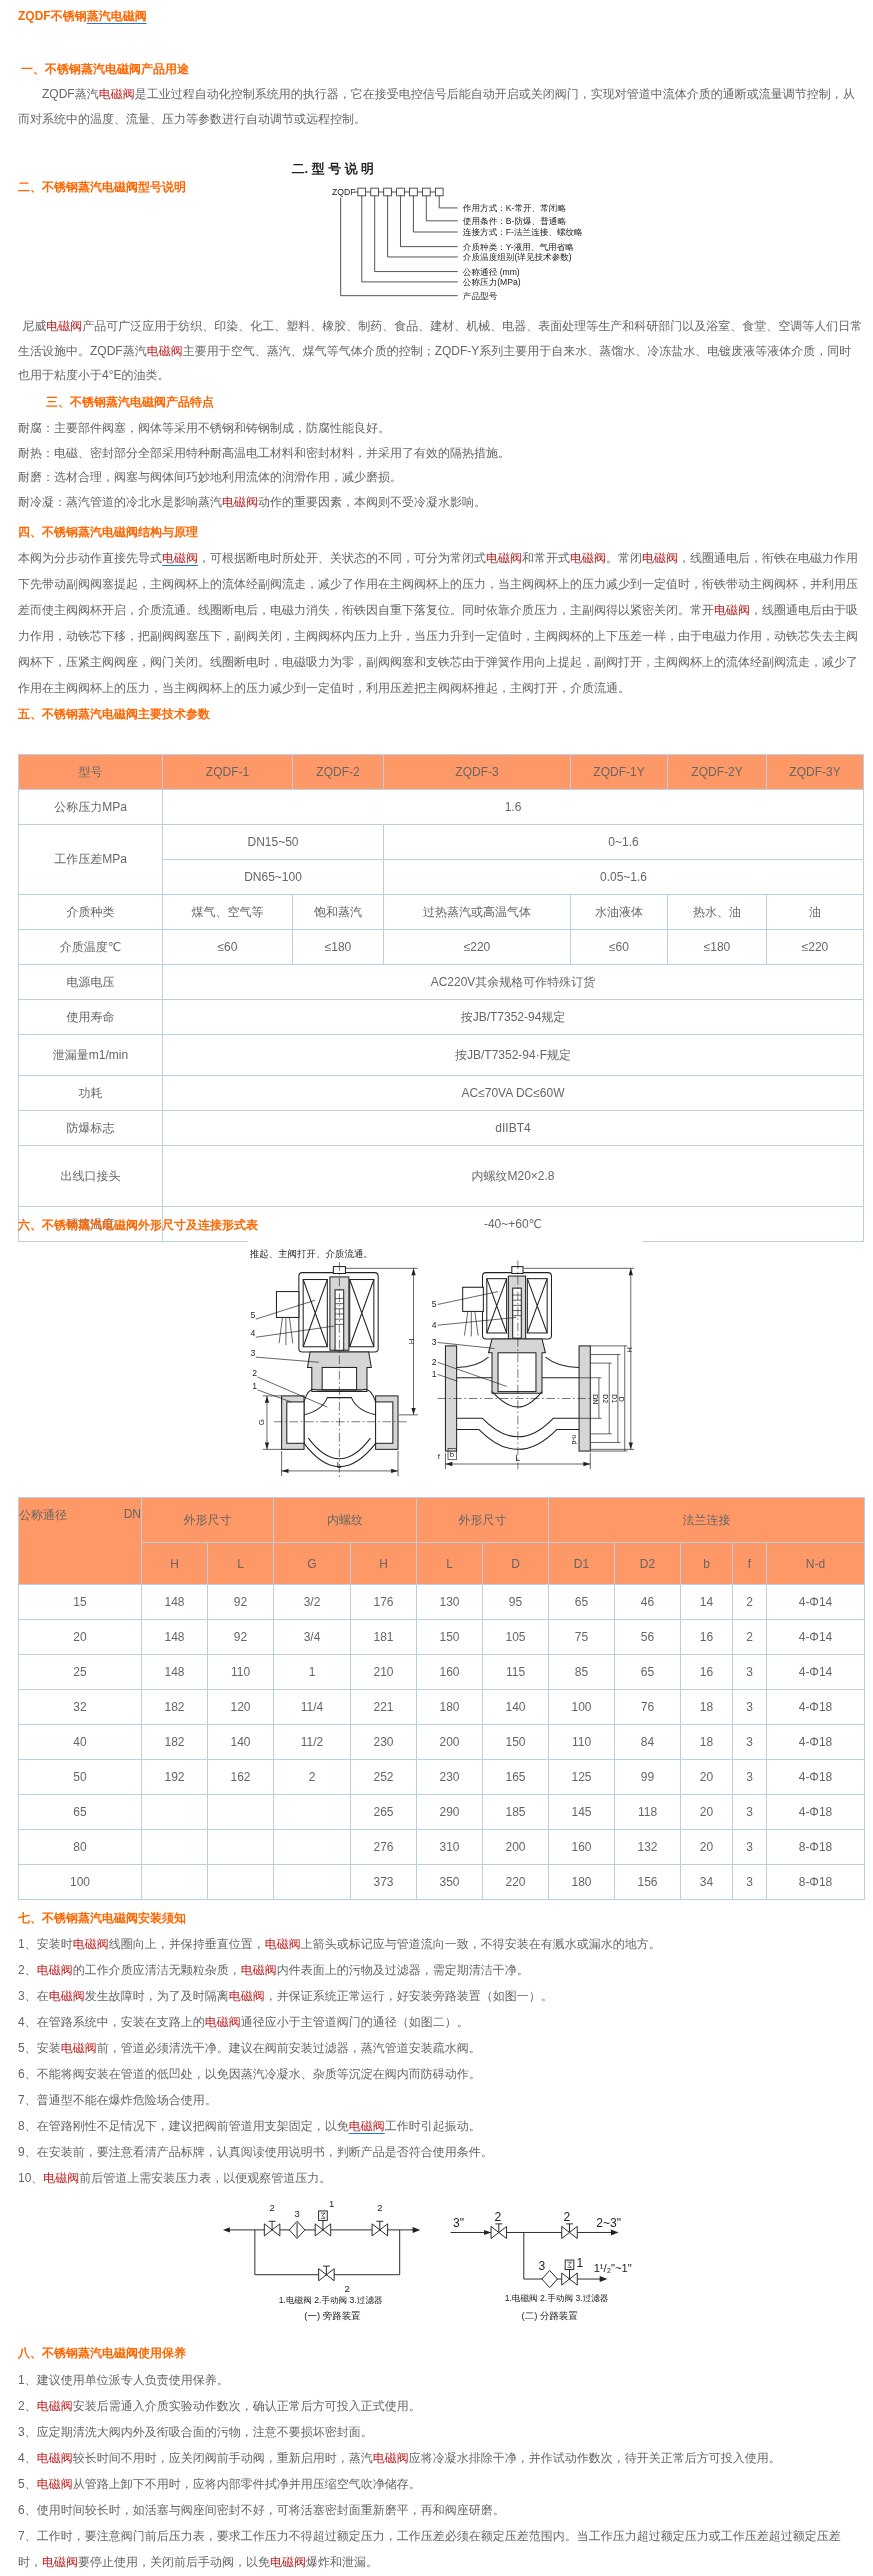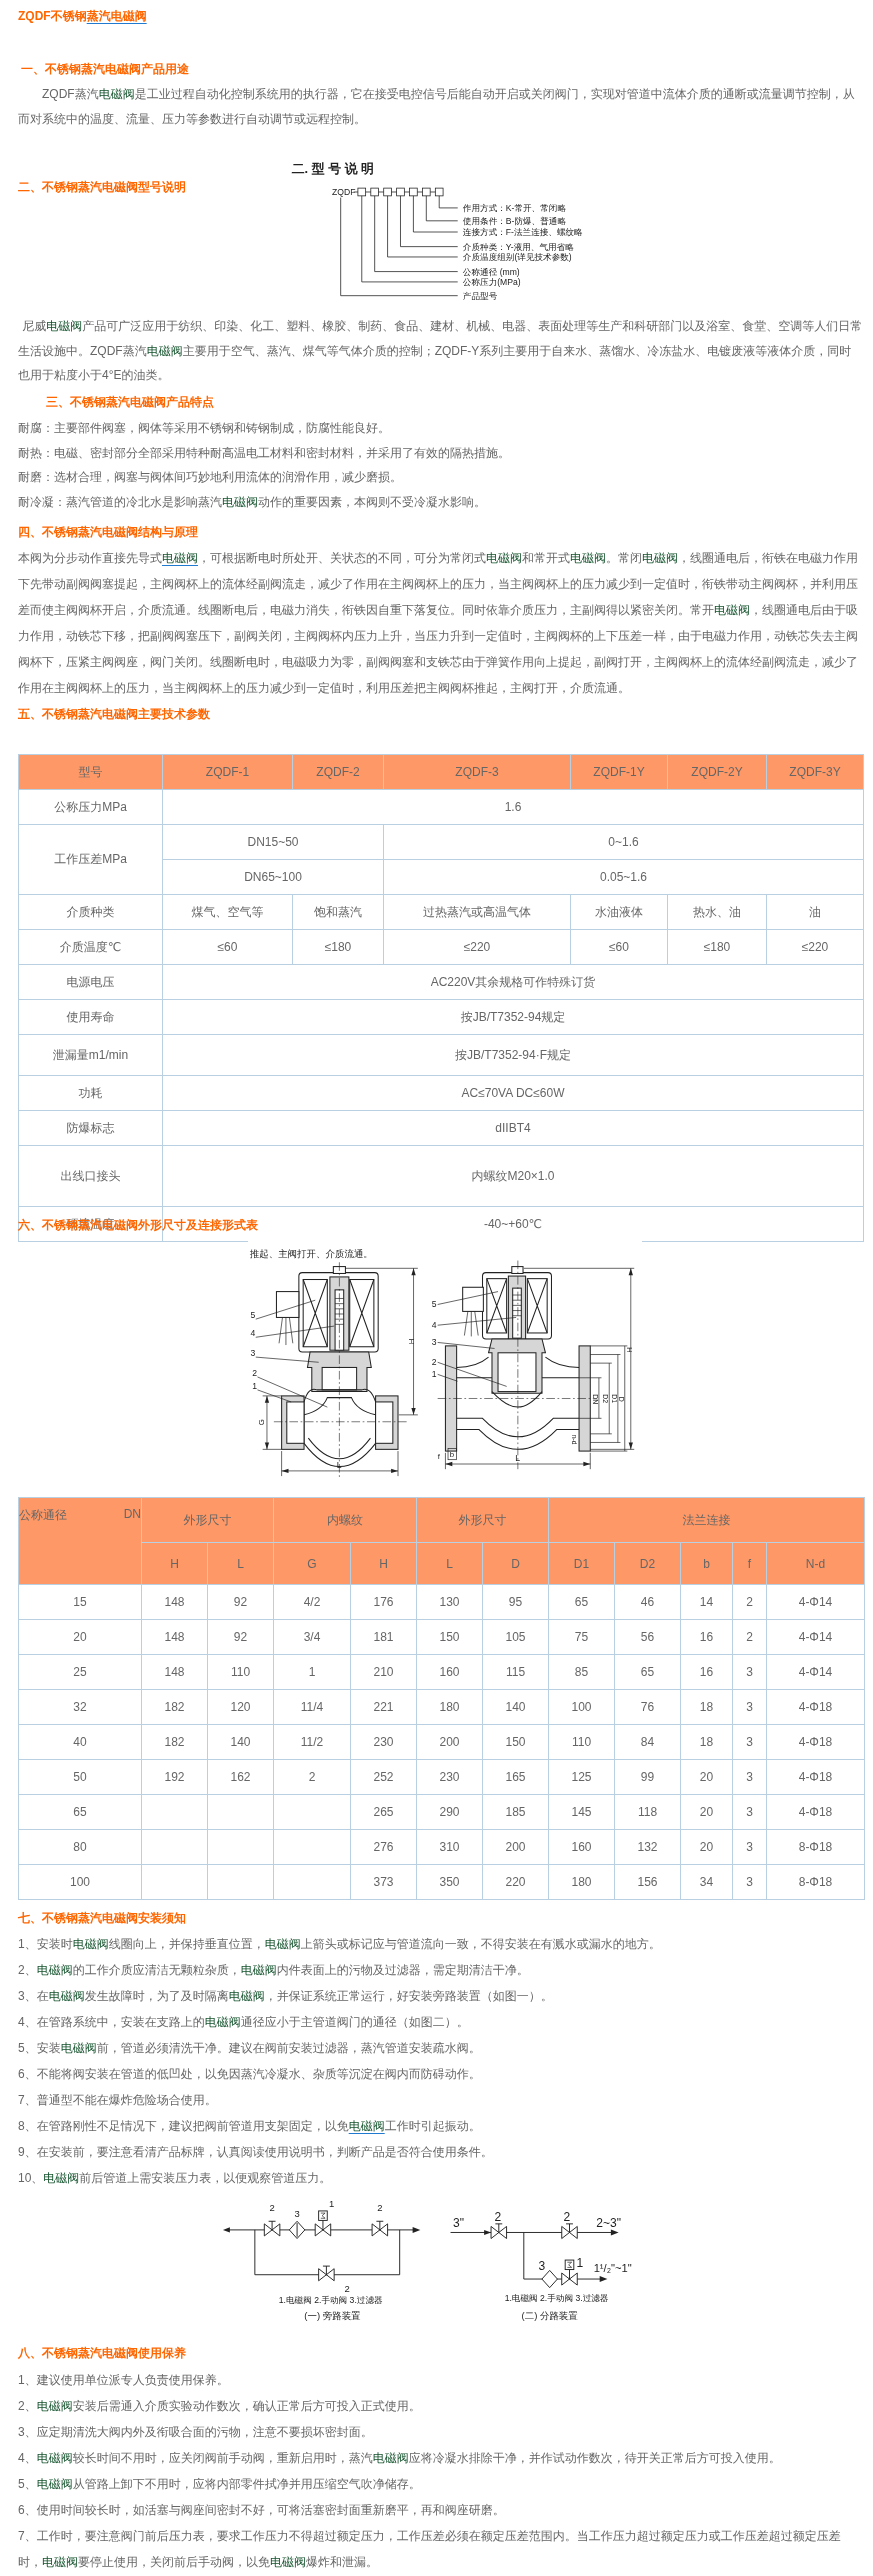--- a/index.html
+++ b/index.html
@@ -3,21 +3,21 @@
 <meta charset="utf-8">
 <style>
   html,body{margin:0;padding:0;background:#ffffff;}
   #page{position:relative;width:874px;height:2576px;overflow:hidden;background:#fff;
         font-family:"Liberation Sans","DejaVu Sans",sans-serif;font-size:12px;color:#666666;}
   .blk{position:absolute;left:18px;width:845px;}
   .h{font-weight:bold;color:#ff6600;line-height:26px;height:26px;white-space:nowrap;}
   .title{font-weight:bold;color:#ff6600;line-height:26px;}
   .lnk{text-decoration:underline;text-decoration-color:#1f7ad0;text-underline-offset:2.6px;cursor:pointer;}
   .title .lnk{color:#ff6600;}
-  .kw{color:#14532d;}
+  .kw{color:#b91c1c;}
   .p1{line-height:25px;text-indent:24px;}
   .p2{line-height:24.6px;text-indent:4.3px;}
   .feat div{line-height:24.6px;height:24.6px;white-space:nowrap;}
   .p4{line-height:26px;}
   .notes div{line-height:26px;}
   .care div{line-height:26px;}
   table.t{position:absolute;left:18px;width:845px;border-collapse:collapse;table-layout:fixed;}
   table.t th, table.t td{border:0.9px solid #b9d0e3;text-align:center;vertical-align:middle;padding:0;
         font-weight:normal;color:#666666;font-size:12px;}
   table.t th{background:#fe9866;}
@@ -158,21 +158,21 @@
       <tr style="height:35px">
         <td>功耗</td>
         <td colspan="6">AC≤70VA DC≤60W</td>
       </tr>
       <tr style="height:35px">
         <td>防爆标志</td>
         <td colspan="6">dIIBT4</td>
       </tr>
       <tr style="height:61px">
         <td class="bottom">出线口接头</td>
-        <td colspan="6">内螺纹M20×1.0</td>
+        <td colspan="6">内螺纹M20×2.8</td>
       </tr>
       <tr style="height:35px">
         <td>环境温度</td>
         <td colspan="6">-40~+60℃</td>
       </tr>
     </tbody>
   </table>
 
   <div class="blk h" style="top:1212px;">六、不锈钢蒸汽电磁阀外形尺寸及连接形式表</div>
 
@@ -324,21 +324,21 @@
         <th>f</th>
         <th>N-d</th>
       </tr>
     </thead>
     <tbody>
 
         <tr style="height:35px">
           <td>15</td>
           <td>148</td>
           <td>92</td>
-          <td>4/2</td>
+          <td>3/2</td>
           <td>176</td>
           <td>130</td>
           <td>95</td>
           <td>65</td>
           <td>46</td>
           <td>14</td>
           <td>2</td>
           <td>4-Φ14</td>
         </tr>
 

